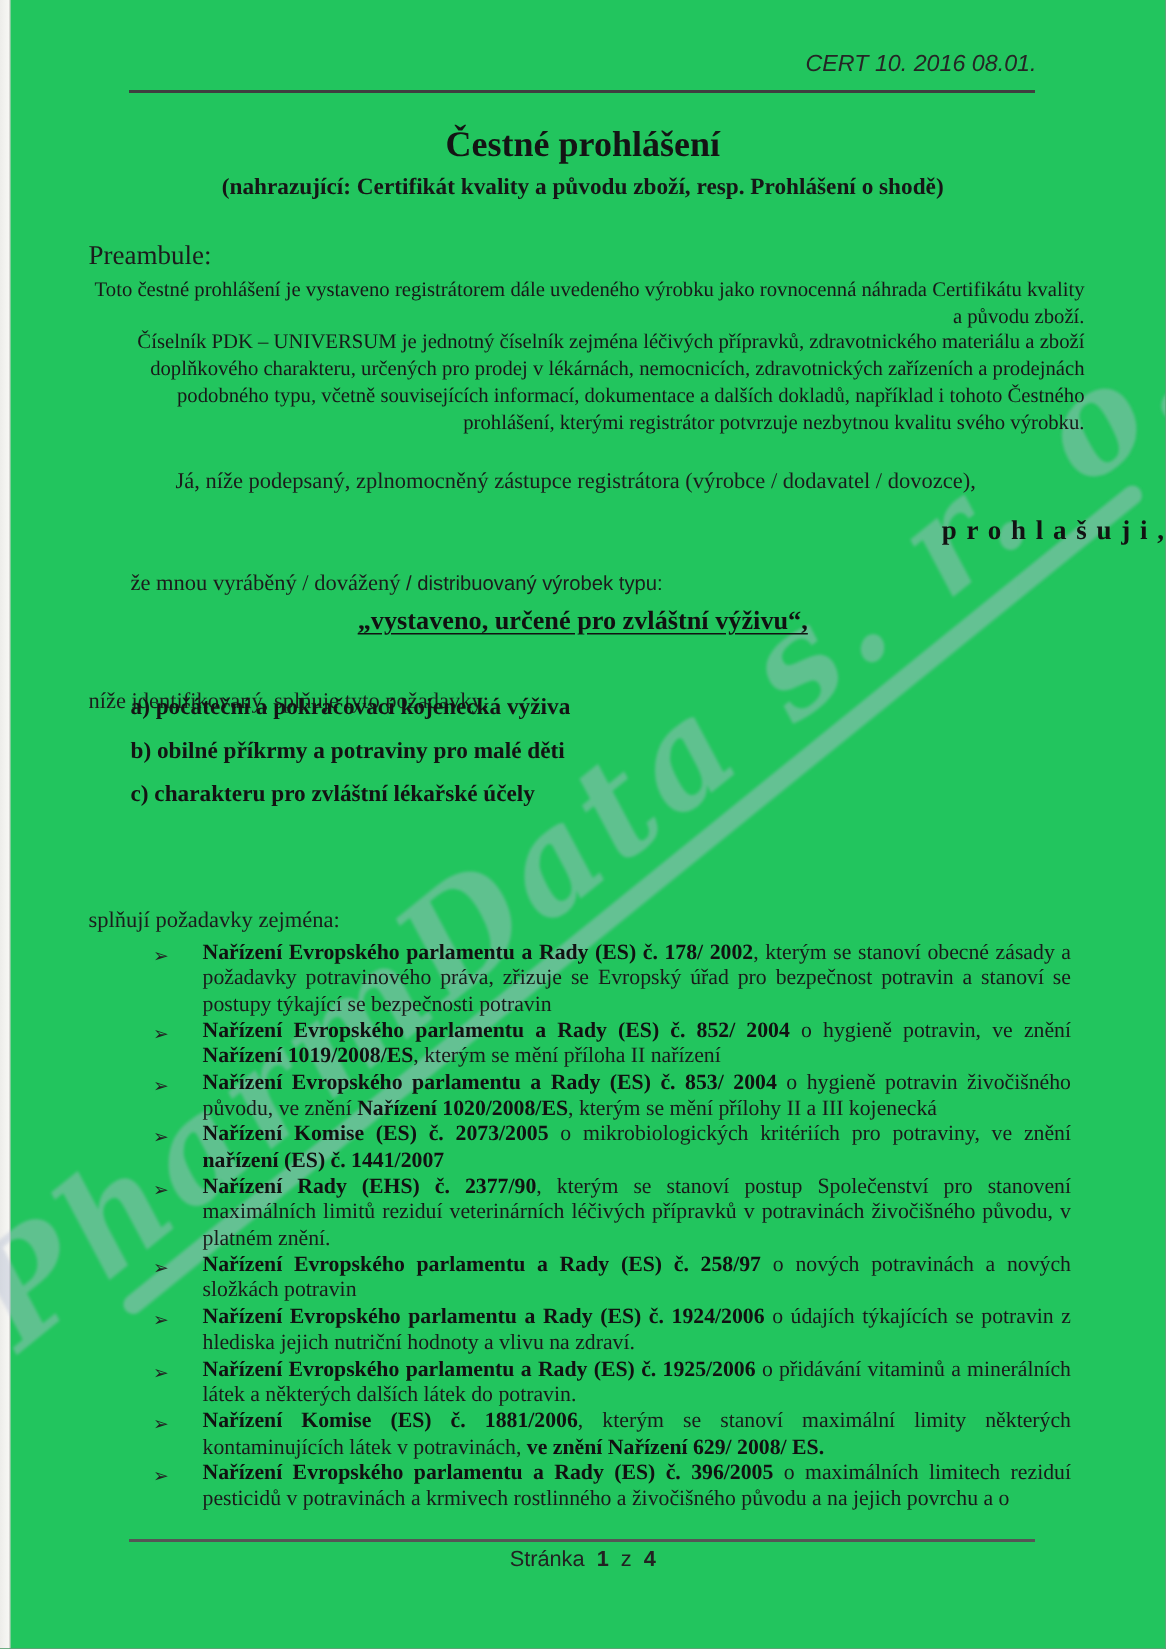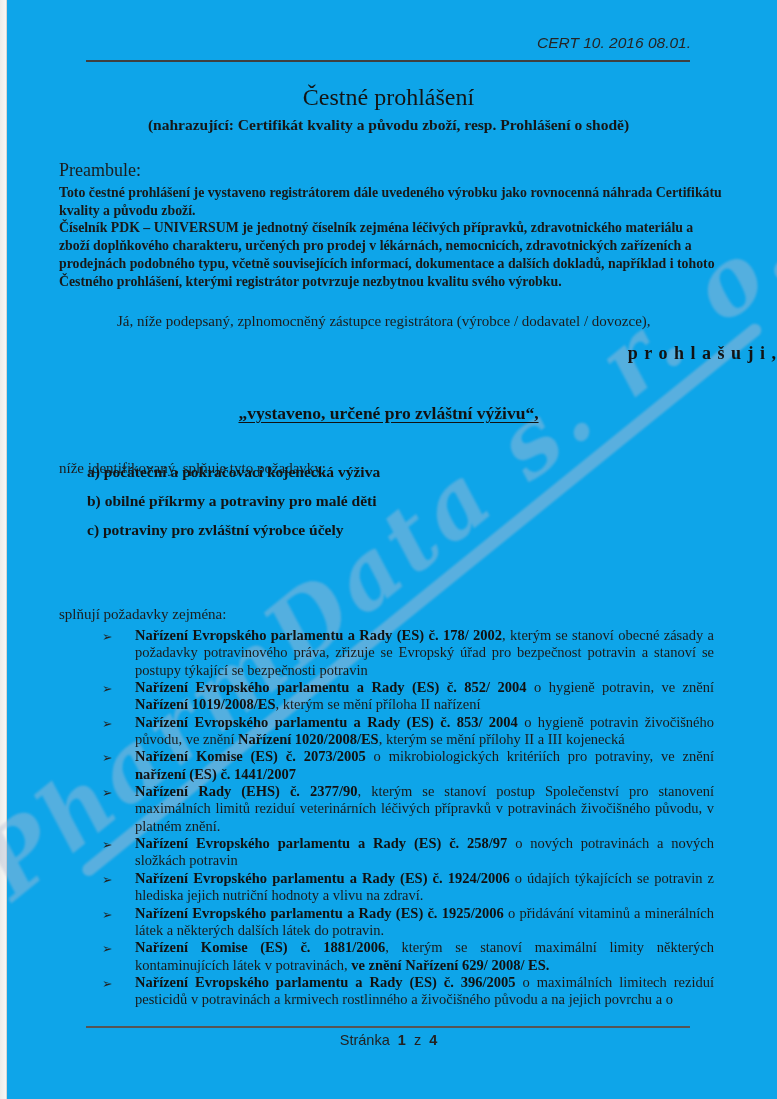--- a/index.html
+++ b/index.html
@@ -1,20 +1,20 @@
 <!DOCTYPE html>
 <html><head>
 <meta charset="utf-8">
 <style>
   html, body { margin: 0; padding: 0; background: #888; }
   .page {
     position: relative;
     width: 777px; height: 1099px;
     margin: 0 auto;
-    background: #0ea5e9;
+    background: #22c55e;
     overflow: hidden;
     font-family: "Liberation Serif", serif;
     color: #1c1c1c;
   }
   .scan-edge-left {
     position: absolute; left: 0; top: 0; bottom: 0; width: 6px;
     background: linear-gradient(to right, #ededea, #f7f7f4);
     border-right: 1px solid #d7d7d3;
   }
   
@@ -47,33 +47,33 @@
     font-style: italic; font-size: 15.5px; color: #252525;
   }
   .rule {
     position: absolute; left: 86px; width: 604px; height: 2px;
     background: #3f3f3f;
   }
   .header-rule { top: 60px; }
   .footer-rule { top: 1026px; background: #555; height: 1.6px; }
   .title {
     position: absolute; top: 84px; left: 0; width: 100%;
-    text-align: center; font-size: 24px; font-weight: normal; color: #141414;
+    text-align: center; font-size: 24px; font-weight: bold; color: #141414;
   }
   .subtitle {
     position: absolute; top: 116px; left: 0; width: 100%;
     text-align: center; font-size: 15.5px; font-weight: bold; color: #161616;
   }
   .preambule-heading {
     position: absolute; top: 160px; left: 59px;
     font-size: 18px; font-weight: normal;
   }
   .preambule-body {
     position: absolute; top: 184px; left: 59px; width: 664px;
-    font-size: 13.8px; font-weight: bold; line-height: 17.7px; color: #181818;
+    font-size: 13.8px; font-weight: normal; line-height: 17.7px; color: #181818; text-align: right;
   }
   .preambule-body p { margin: 0; }
   .declarant-line {
     position: absolute; top: 313px; left: 117px;
     font-size: 15px;
   }
   .prohlasuji {
     position: absolute; top: 343px; left: 0; width: 100%;
     text-align: right; font-size: 18px; font-weight: bold;
     letter-spacing: 1px; color: #121212;
@@ -143,31 +143,35 @@
 
     <div class="preambule-heading">Preambule:</div>
     <div class="preambule-body">
       <p>Toto čestné prohlášení je vystaveno registrátorem dále uvedeného výrobku jako rovnocenná náhrada Certifikátu kvality a původu zboží.</p>
       <p>Číselník PDK – UNIVERSUM je jednotný číselník zejména léčivých přípravků, zdravotnického materiálu a zboží doplňkového charakteru, určených pro prodej v lékárnách, nemocnicích, zdravotnických zařízeních a prodejnách podobného typu, včetně souvisejících informací, dokumentace a dalších dokladů, například i tohoto Čestného prohlášení, kterými registrátor potvrzuje nezbytnou kvalitu svého výrobku.</p>
     </div>
 
     <div class="declarant-line">Já, níže podepsaný, zplnomocněný zástupce registrátora (výrobce / dodavatel / dovozce),</div>
     <div class="prohlasuji">p r o h l a š u j i ,</div>
 
+    <div class="product-intro">
+      <span class="pi-a">že mnou vyráběný / dovážený </span>
+      <span class="pi-b"> / distribuovaný výrobek typu:</span>
+    </div>
 
     <div class="product-type">
       <span>„vystaveno, určené pro zvláštní výživu“,</span>
     </div>
 
     <div class="requirements-intro">níže identifikovaný, splňuje tyto požadavky:</div>
 
     <div class="categories">
       <div class="category-item">a) počáteční a pokračovací kojenecká výživa</div>
       <div class="category-item">b) obilné příkrmy a potraviny pro malé děti</div>
-      <div class="category-item">c) potraviny pro zvláštní výrobce účely</div>
+      <div class="category-item">c) charakteru pro zvláštní lékařské účely</div>
     </div>
 
     <div class="meets-intro">splňují požadavky zejména:</div>
 
     <div class="regulations">
         <div class="reg-item"><span class="reg-bullet">➢</span><span class="reg-text"><span class="b">Nařízení Evropského parlamentu a Rady (ES) č. 178/ 2002</span><span>, kterým se stanoví obecné zásady a požadavky potravinového práva, zřizuje se Evropský úřad pro bezpečnost potravin a stanoví se postupy týkající se bezpečnosti potravin</span></span></div>
         <div class="reg-item"><span class="reg-bullet">➢</span><span class="reg-text"><span class="b">Nařízení Evropského parlamentu a Rady (ES) č. 852/ 2004</span><span> o hygieně potravin, ve znění </span><span class="b">Nařízení 1019/2008/ES</span><span>, kterým se mění příloha II nařízení</span></span></div>
         <div class="reg-item"><span class="reg-bullet">➢</span><span class="reg-text"><span class="b">Nařízení Evropského parlamentu a Rady (ES) č. 853/ 2004</span><span> o hygieně potravin živočišného původu, ve znění </span><span class="b">Nařízení 1020/2008/ES</span><span>, kterým se mění přílohy II a III kojenecká</span></span></div>
         <div class="reg-item"><span class="reg-bullet">➢</span><span class="reg-text"><span class="b">Nařízení Komise (ES) č. 2073/2005</span><span> o mikrobiologických kritériích pro potraviny, ve znění </span><span class="b">nařízení (ES) č. 1441/2007</span></span></div>
         <div class="reg-item"><span class="reg-bullet">➢</span><span class="reg-text"><span class="b">Nařízení Rady (EHS) č. 2377/90</span><span>, kterým se stanoví postup Společenství pro stanovení maximálních limitů reziduí veterinárních léčivých přípravků v potravinách živočišného původu, v platném znění.</span></span></div>

